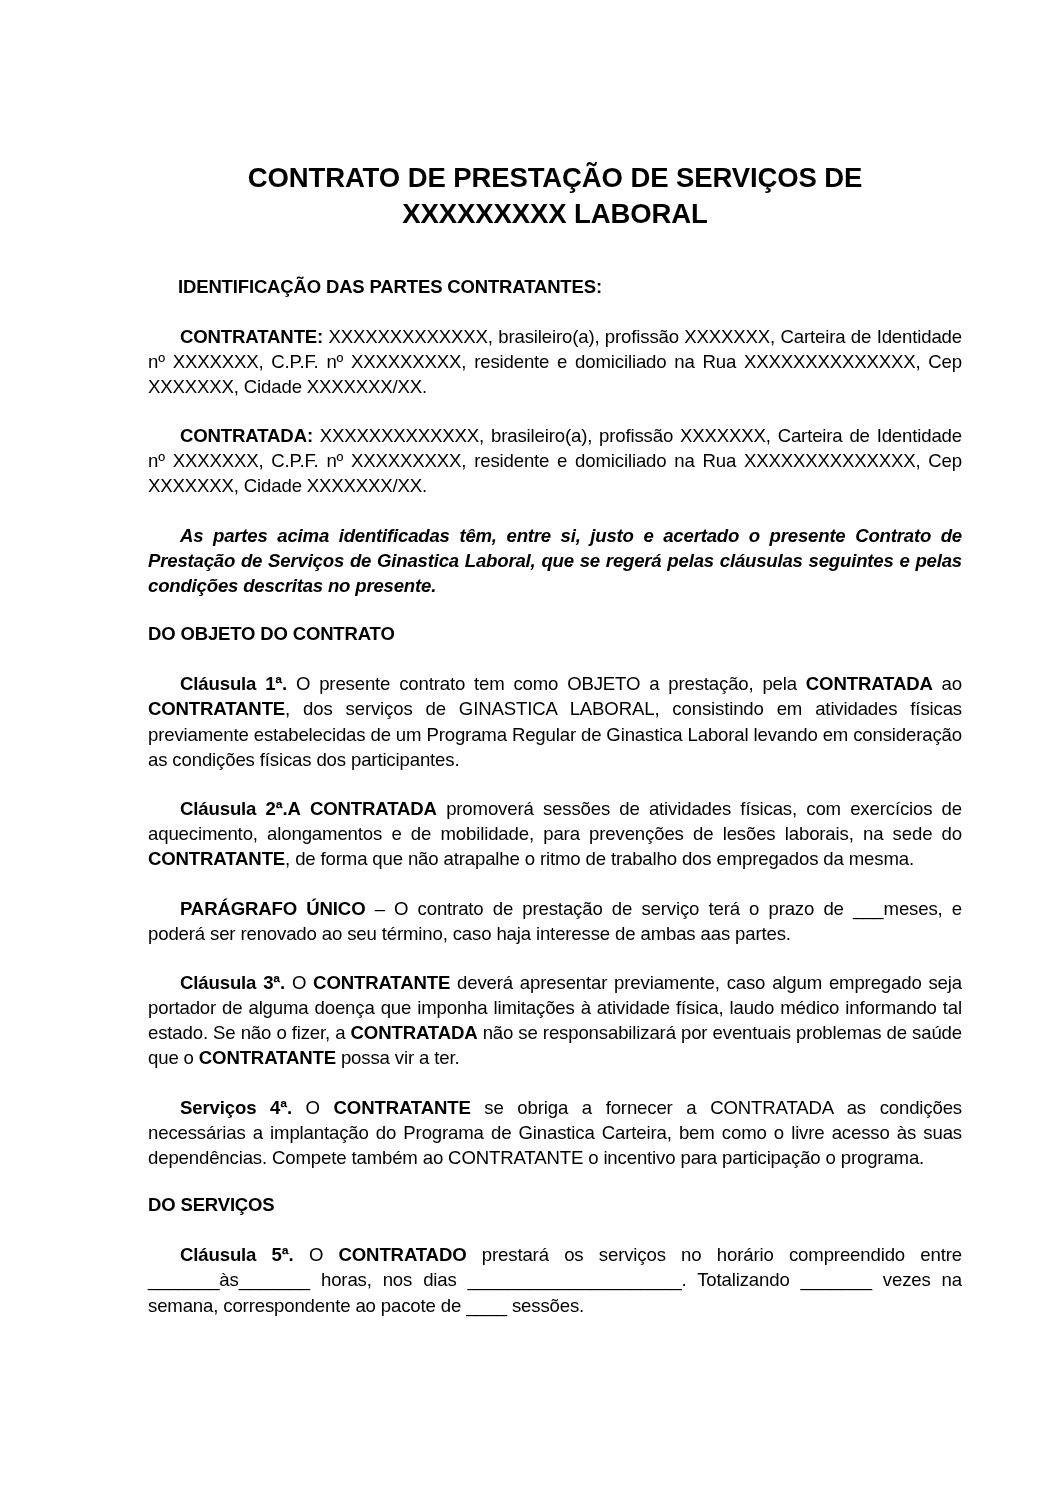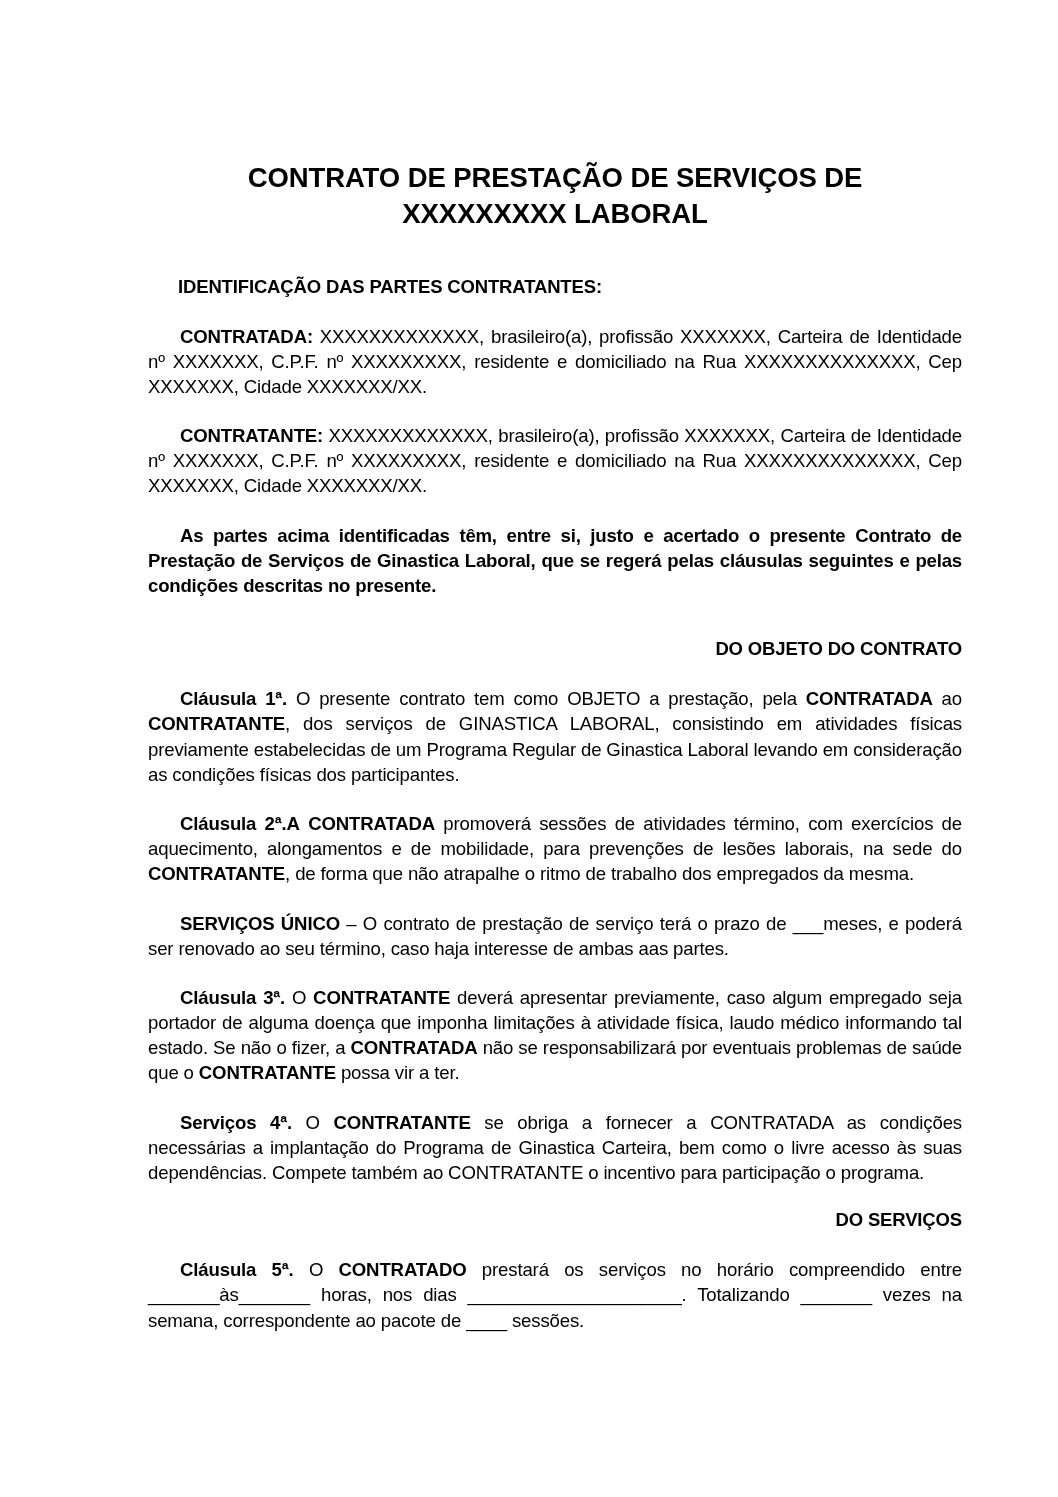--- a/index.html
+++ b/index.html
@@ -45,72 +45,73 @@
     font-weight: bold;
     text-indent: 30px;
     margin: 12px 0 26px 0;
     letter-spacing: -0.15px;
   }
 
   
   .center-heading {
     font-size: 18.5px;
     font-weight: bold;
-    text-align: right;
+    text-align: left;
     margin: 0 0 26px 0;
     letter-spacing: -0.15px;
   }
 
   
   p.body {
     font-size: 18.6px;
     line-height: 1.355;
     text-align: justify;
     text-justify: inter-word;
     text-indent: 32px;
     margin: 0 0 24px 0;
     letter-spacing: -0.15px;
     word-spacing: 0px;
   }
   p.italic-bold {
     font-weight: bold;
-    margin-bottom: 40px;
+    font-style: italic;
+    margin-bottom: 25px;
     letter-spacing: -0.2px;
   }
   b, strong { font-weight: bold; }
 
   
   .fill { white-space: pre; }
 </style>
 </head>
 <body>
 
 <div class="page">
   <div class="content">
 
     <h1 class="doc-title">
       <span class="line">CONTRATO DE PRESTAÇÃO DE SERVIÇOS DE</span>
       <span class="line">XXXXXXXXX LABORAL</span>
     </h1>
 
     <div class="section-heading">IDENTIFICAÇÃO DAS PARTES CONTRATANTES:</div>
 
+    <p class="body"><b>CONTRATANTE:</b><span> XXXXXXXXXXXXX, brasileiro(a), profissão XXXXXXX, Carteira de Identidade nº XXXXXXX, C.P.F. nº XXXXXXXXX, residente e domiciliado na Rua XXXXXXXXXXXXXX, Cep XXXXXXX, Cidade XXXXXXX/XX.</span></p>
+
     <p class="body"><b>CONTRATADA:</b><span> XXXXXXXXXXXXX, brasileiro(a), profissão XXXXXXX, Carteira de Identidade nº XXXXXXX, C.P.F. nº XXXXXXXXX, residente e domiciliado na Rua XXXXXXXXXXXXXX, Cep XXXXXXX, Cidade XXXXXXX/XX.</span></p>
-
-    <p class="body"><b>CONTRATANTE:</b><span> XXXXXXXXXXXXX, brasileiro(a), profissão XXXXXXX, Carteira de Identidade nº XXXXXXX, C.P.F. nº XXXXXXXXX, residente e domiciliado na Rua XXXXXXXXXXXXXX, Cep XXXXXXX, Cidade XXXXXXX/XX.</span></p>
 
     <p class="body italic-bold">As partes acima identificadas têm, entre si, justo e acertado o presente Contrato de Prestação de Serviços de Ginastica Laboral, que se regerá pelas cláusulas seguintes e pelas condições descritas no presente.</p>
 
     <div class="center-heading">DO OBJETO DO CONTRATO</div>
 
     <p class="body"><b>Cláusula 1ª.</b><span> O presente contrato tem como OBJETO a prestação, pela </span><b>CONTRATADA</b><span> ao </span><b>CONTRATANTE</b><span>, dos serviços de GINASTICA LABORAL, consistindo em atividades físicas previamente estabelecidas de um Programa Regular de Ginastica Laboral levando em consideração as condições físicas dos participantes.</span></p>
 
-    <p class="body"><b>Cláusula 2ª.A</b> <b>CONTRATADA</b><span> promoverá sessões de atividades término, com exercícios de aquecimento, alongamentos e de mobilidade, para prevenções de lesões laborais, na sede do </span><b>CONTRATANTE</b><span>, de forma que não atrapalhe o ritmo de trabalho dos empregados da mesma.</span></p>
+    <p class="body"><b>Cláusula 2ª.A</b> <b>CONTRATADA</b><span> promoverá sessões de atividades físicas, com exercícios de aquecimento, alongamentos e de mobilidade, para prevenções de lesões laborais, na sede do </span><b>CONTRATANTE</b><span>, de forma que não atrapalhe o ritmo de trabalho dos empregados da mesma.</span></p>
 
-    <p class="body"><b>SERVIÇOS ÚNICO</b><span> – O contrato de prestação de serviço  terá o prazo de </span><span class="fill">___</span><span>meses, e poderá ser renovado ao seu término, caso haja interesse de ambas aas partes.</span></p>
+    <p class="body"><b>PARÁGRAFO ÚNICO</b><span> – O contrato de prestação de serviço  terá o prazo de </span><span class="fill">___</span><span>meses, e poderá ser renovado ao seu término, caso haja interesse de ambas aas partes.</span></p>
 
     <p class="body"><b>Cláusula 3ª.</b><span> O </span><b>CONTRATANTE</b><span> deverá apresentar previamente, caso algum empregado seja portador de alguma doença que imponha limitações à atividade física, laudo médico informando tal estado. Se não o fizer, a </span><b>CONTRATADA</b><span> não se responsabilizará por eventuais problemas de saúde que o </span><b>CONTRATANTE</b><span> possa vir a ter.</span></p>
 
     <p class="body"><b>Serviços 4ª.</b><span> O </span><b>CONTRATANTE</b><span> se obriga a fornecer a CONTRATADA as condições necessárias a implantação do Programa de Ginastica Carteira, bem como o livre acesso às suas dependências. Compete também ao CONTRATANTE o incentivo para participação o programa.</span></p>
 
     <div class="center-heading">DO SERVIÇOS</div>
 
     <p class="body"><b>Cláusula 5ª.</b><span> O </span><b>CONTRATADO</b><span> prestará os serviços no horário compreendido entre </span><span class="fill">_______</span><span>às</span><span class="fill">_______</span><span> horas, nos dias </span><span class="fill">_____________________</span><span>. Totalizando </span><span class="fill">_______</span><span> vezes na semana, correspondente ao pacote de </span><span class="fill">____</span><span> sessões.</span></p>
 
   </div>

